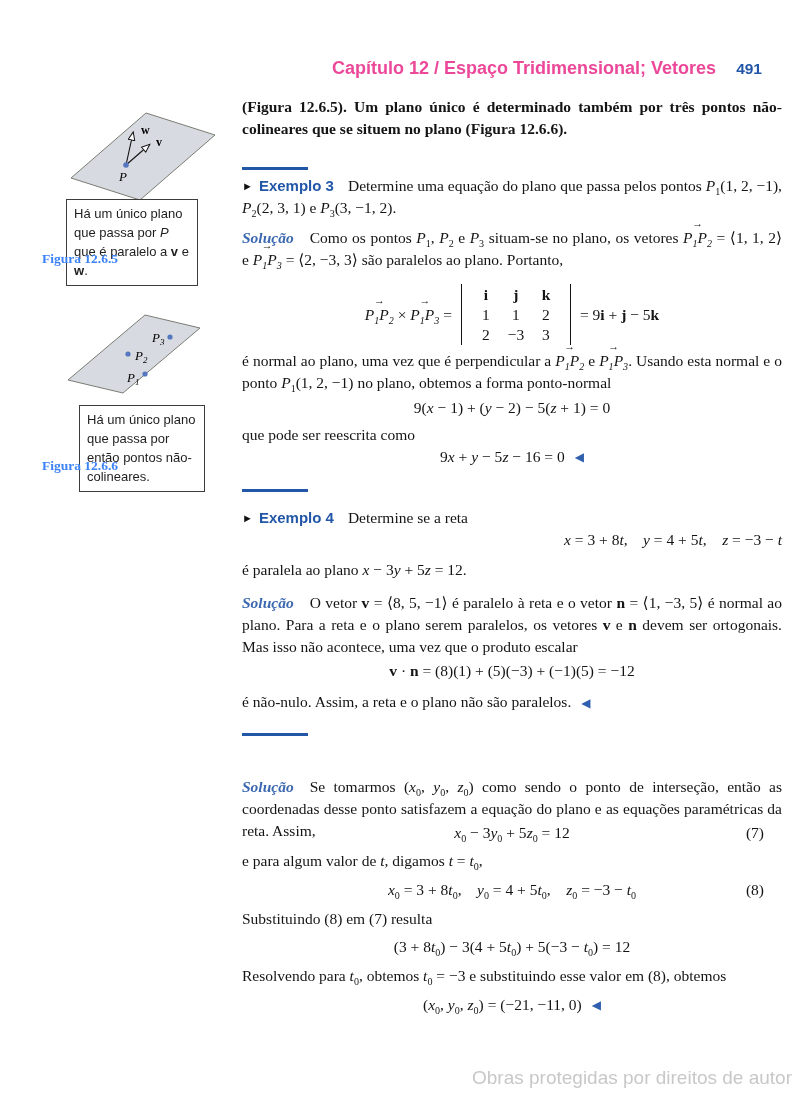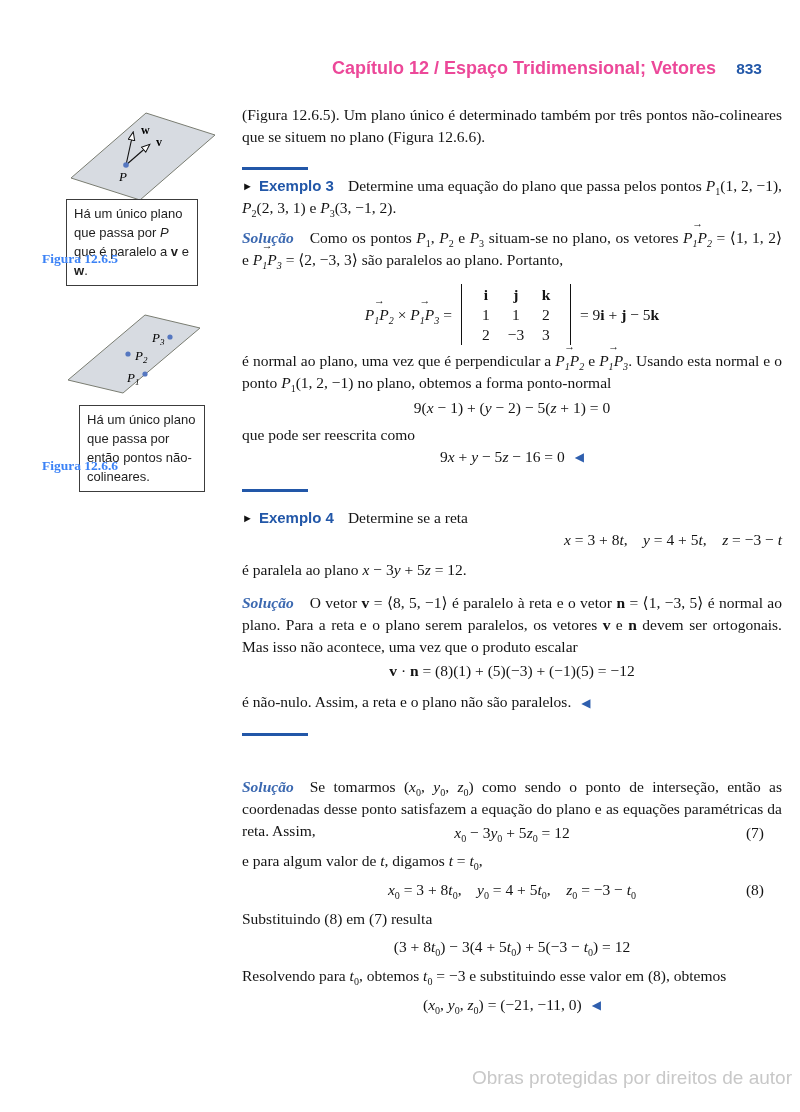--- a/index.html
+++ b/index.html
@@ -51,21 +51,21 @@
   .watermark{position:absolute;top:1067px;right:8px;font-family:"Liberation Sans", sans-serif;
              font-size:19px;color:#c8c8c8;}
 </style>
 </head>
 <body>
 
 <div class="page">
 
   <div class="runhead">
     <span class="chapter">Capítulo 12  /  Espaço Tridimensional; Vetores</span>
-    <span class="pagenum">833</span>
+    <span class="pagenum">491</span>
   </div>
 
   <svg class="figsvg" style="left:38px;top:104px;" width="182" height="100" viewBox="0 0 182 100">
     <defs>
       <marker id="ah" markerWidth="9" markerHeight="8" refX="7" refY="3.5" orient="auto">
         <path d="M0.5,0.5 L8,3.5 L0.5,6.5 Z" fill="#ffffff" stroke="#111" stroke-width="0.9"></path>
       </marker>
     </defs>
     <polygon points="33,74 108,9 177,31 102,96" fill="#d7dbe1" stroke="#7a7d72" stroke-width="1"></polygon>
     <line x1="88" y1="61" x2="95" y2="29" stroke="#111" stroke-width="1.1" marker-end="url(#ah)"></line>
@@ -85,21 +85,21 @@
     <circle cx="103" cy="80" r="2.6" fill="#5577c0"></circle>
     <text x="110" y="48" font-family="Liberation Serif, serif" font-style="italic" font-size="13" text-anchor="start"><tspan>P</tspan><tspan dy="3" font-size="9">3</tspan></text>
     <text x="93" y="66" font-family="Liberation Serif, serif" font-style="italic" font-size="13" text-anchor="start"><tspan>P</tspan><tspan dy="3" font-size="9">2</tspan></text>
     <text x="85" y="88" font-family="Liberation Serif, serif" font-style="italic" font-size="13" text-anchor="start"><tspan>P</tspan><tspan dy="3" font-size="9">1</tspan></text>
   </svg>
   <div class="figbox" style="left:79px;top:405px;width:110px;">Há um único plano que passa por então pontos não-colineares.</div>
   <div class="figlabel" style="left:42px;top:458px;">Figura 12.6.6</div>
 
   <div class="main">
 
-    <p class="para" style="top:104px;">(Figura 12.6.5). Um plano único é determinado também por três pontos não-colineares que se situem no plano (Figura 12.6.6).</p>
+    <p class="para" style="top:96px;font-weight:bold;">(Figura 12.6.5). Um plano único é determinado também por três pontos não-colineares que se situem no plano (Figura 12.6.6).</p>
 
     <div style="top:167px;">
       <div class="ex-rule"></div>
       <p class="ex-head-line" style="margin-top:5px;">
         <span class="marker">►</span><span class="ex-title">Exemplo 3</span><span>Determine uma equação do plano que passa pelos pontos <i>P</i><sub>1</sub>(1, 2, −1), <i>P</i><sub>2</sub>(2, 3, 1) e <i>P</i><sub>3</sub>(3, −1, 2).</span>
       </p>
     </div>
 
     <p class="para" style="top:227px;">
       <span class="sol-label">Solução</span><span>Como os pontos <i>P</i><sub>1</sub>, <i>P</i><sub>2</sub> e <i>P</i><sub>3</sub> situam-se no plano, os vetores <span class="vec">P<sub>1</sub>P<sub>2</sub></span> = ⟨1, 1, 2⟩ e <span class="vec">P<sub>1</sub>P<sub>3</sub></span> = ⟨2, −3, 3⟩ são paralelos ao plano. Portanto,</span>

